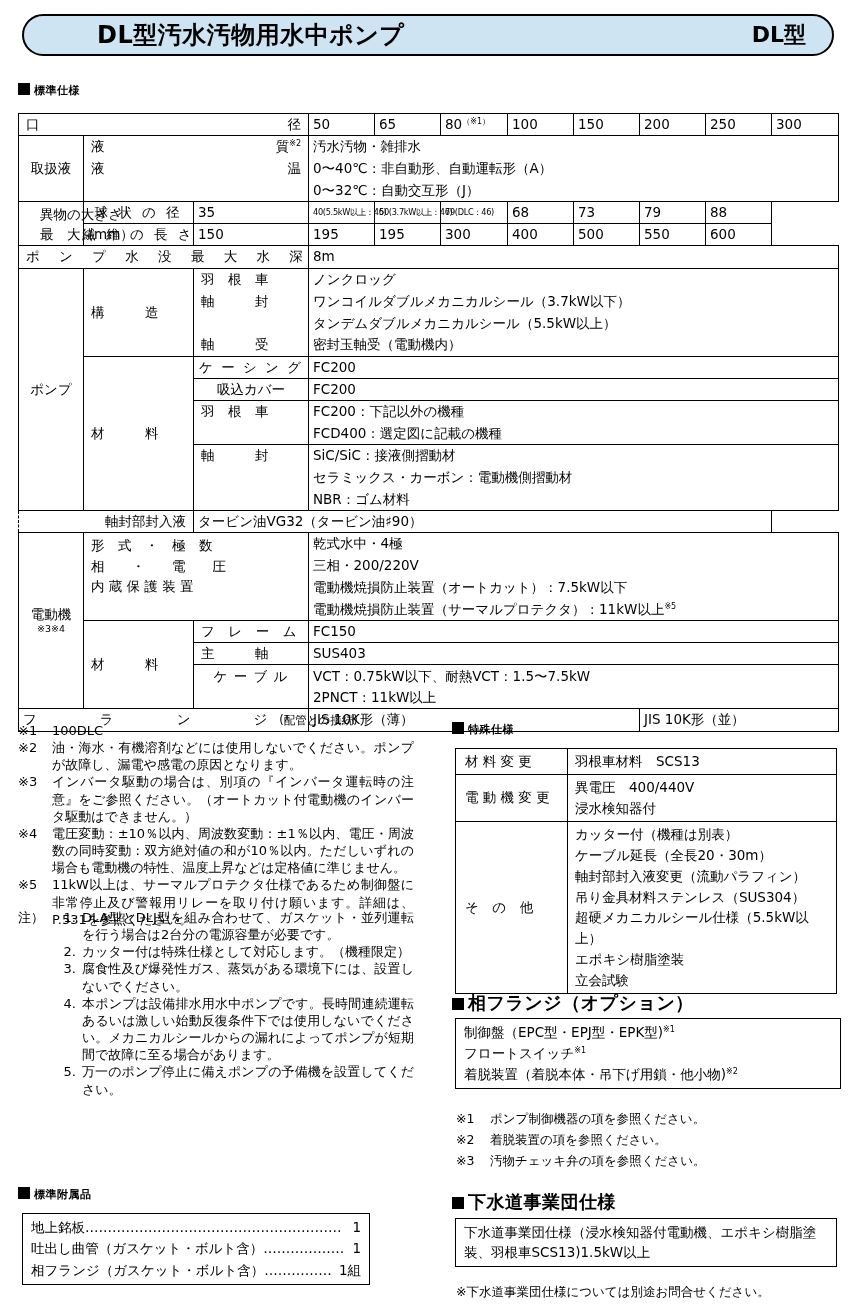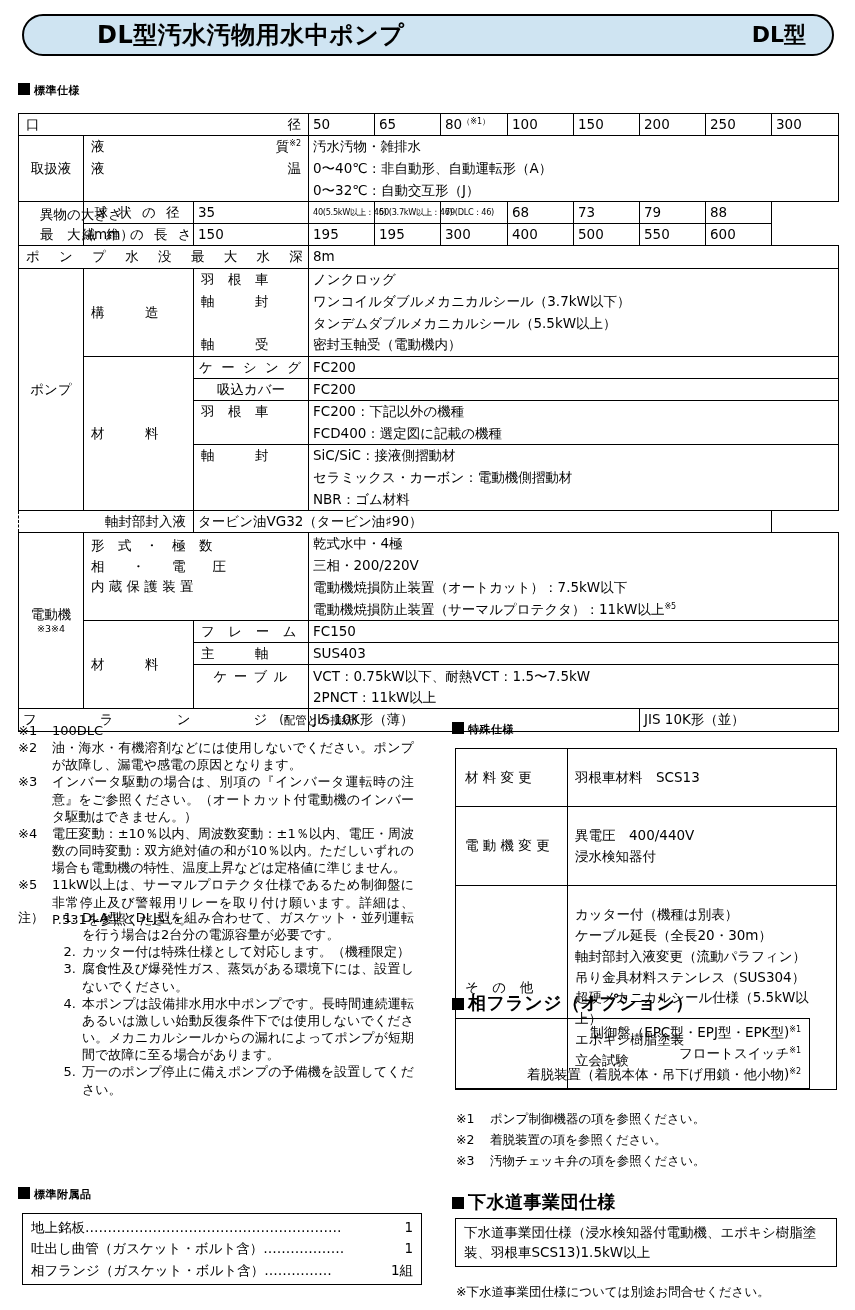--- a/index.html
+++ b/index.html
@@ -69,21 +69,21 @@
   .boxlist {
     position:absolute; border:1.5px solid #000;
     font-size:13.5px; line-height:1.58; padding:3px 8px;
   }
 
   
   table.sub {
     position:absolute; border-collapse:collapse; table-layout:fixed;
     font-size:13.5px;
   }
-  table.sub td { border:1px solid #000; padding:18px 7px; line-height:1.55; }
+  table.sub td { border:1px solid #000; padding:2px 7px; line-height:1.55; }
   .lbl-j { display:flex; justify-content:space-between; white-space:nowrap; padding:0 2px; }
 
   .smallnote { position:absolute; font-size:12.5px; line-height:1.5; }
 </style>
 </head>
 <body>
 
 <div class="banner">
   <div class="t-left">DL型汚水汚物用水中ポンプ</div>
   <div class="t-right">DL型</div>
@@ -380,21 +380,21 @@
           <div class="numlbl">5.</div>
           <div class="numbody">万一のポンプ停止に備えポンプの予備機を設置してください。</div>
         </div>
     </div>
   </div>
 </div>
 
 <div class="sec-head" style="left:18px; top:1187px;">
   <span class="sq"></span><span>標準附属品</span>
 </div>
-<div class="boxlist" style="left:22px; top:1213px; width:400px;">
+<div class="boxlist" style="left:22px; top:1213px; width:348px;">
   <div style="display:flex;white-space:nowrap">
     <span>地上銘板</span>
     <span style="flex:1;overflow:hidden">…………………………………………………</span>
     <span>1</span>
   </div>
   <div style="display:flex;white-space:nowrap">
     <span>吐出し曲管（ガスケット・ボルト含）</span>
     <span style="flex:1;overflow:hidden">………………</span>
     <span>1</span>
   </div>
@@ -442,21 +442,21 @@
       <div>エポキシ樹脂塗装</div>
       <div>立会試験</div>
     </td>
   </tr>
 </tbody>
   </table>
 
 <div class="sec-head" style="left:452px; top:991px; font-size:18px;">
   <span class="sq"></span><span>相フランジ（オプション）</span>
 </div>
-<div class="boxlist" style="left:455px; top:1018px; width:355px; line-height:1.56;text-align:right;">
+<div class="boxlist" style="left:455px; top:1018px; width:386px; line-height:1.56;">
   <div><span>制御盤（EPC型・EPJ型・EPK型)</span><span class="sup">※1</span></div>
   <div><span>フロートスイッチ</span><span class="sup">※1</span></div>
   <div><span>着脱装置（着脱本体・吊下げ用鎖・他小物)</span><span class="sup">※2</span></div>
 </div>
 
 <div class="smallnote" style="left:456px; top:1110px; width:382px;">
   <div style="display:flex;margin-bottom:2px">
       <span style="width:34px;flex:0 0 34px">※1</span>
       <span>ポンプ制御機器の項を参照ください。</span>
     </div>

